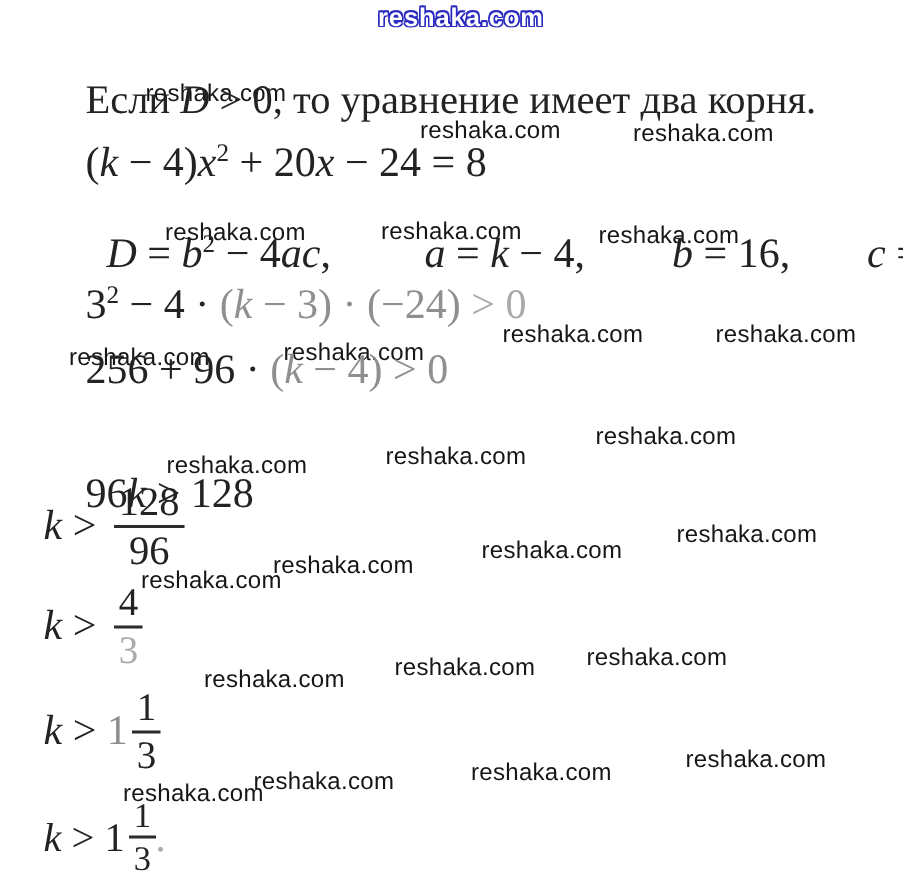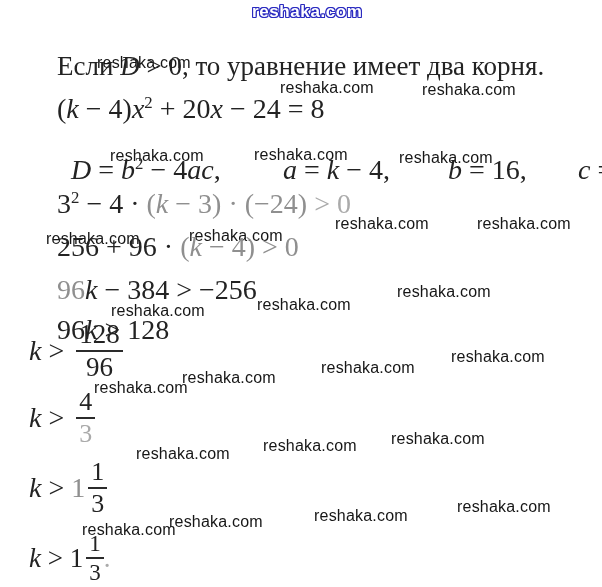--- a/index.html
+++ b/index.html
@@ -95,23 +95,20 @@
   </div>
 
   <div class="math" style="left:1px;top:156px">
     <span>3</span><span class="sup">2</span><span> − 4 · </span><span class="fade">(</span><span class="v fade">k</span><span class="fade"> − 3) · (−24)</span><span class="fade2"> &gt; 0</span>
   </div>
 
   <div class="math" style="left:1px;top:199px">
     <span>256 + 96 · </span><span class="fade">(</span><span class="v fade">k</span><span class="fade"> − 4) &gt; 0</span>
   </div>
 
-  <div class="math" style="left:1px;top:242px">
-    <span class="fade">96</span><span class="v">k</span><span> − 384 &gt; −256</span>
-  </div>
 
   <div class="math" style="left:1px;top:282px">
     <span>96</span><span class="v">k</span><span> &gt; 128</span>
   </div>
 
   <div class="math frow" style="left:1px;top:321px;height:60px">
     <span class="v">k</span><span> &gt; </span><span class="frac" style="font-size:27px"><span class="num">128</span><span class="den">96</span></span>
   </div>
 
   <div class="math frow" style="left:1px;top:391px;height:54px">

